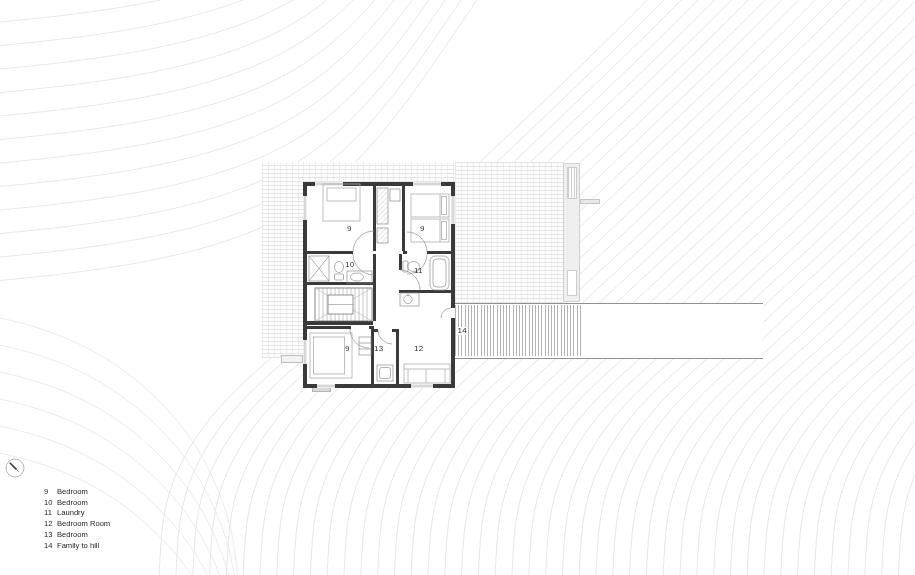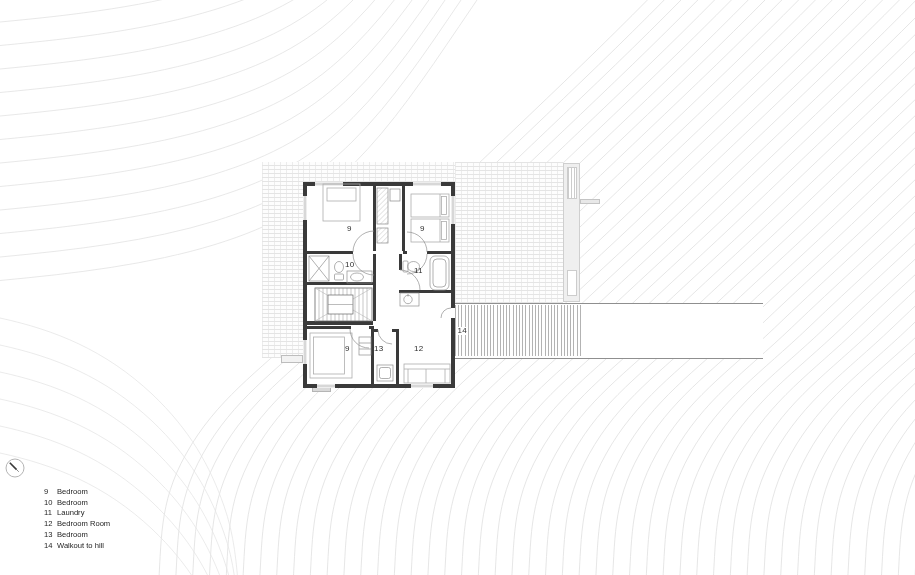--- a/index.html
+++ b/index.html
@@ -296,17 +296,17 @@
     <div>
       <span class="num">11</span><span>Laundry</span>
     </div>
     <div>
       <span class="num">12</span><span>Bedroom Room</span>
     </div>
     <div>
       <span class="num">13</span><span>Bedroom</span>
     </div>
     <div>
-      <span class="num">14</span><span>Walkout to hill</span>
+      <span class="num">14</span><span>Family to hill</span>
     </div>
   </div>
 
 </div>
 
 </body></html>

